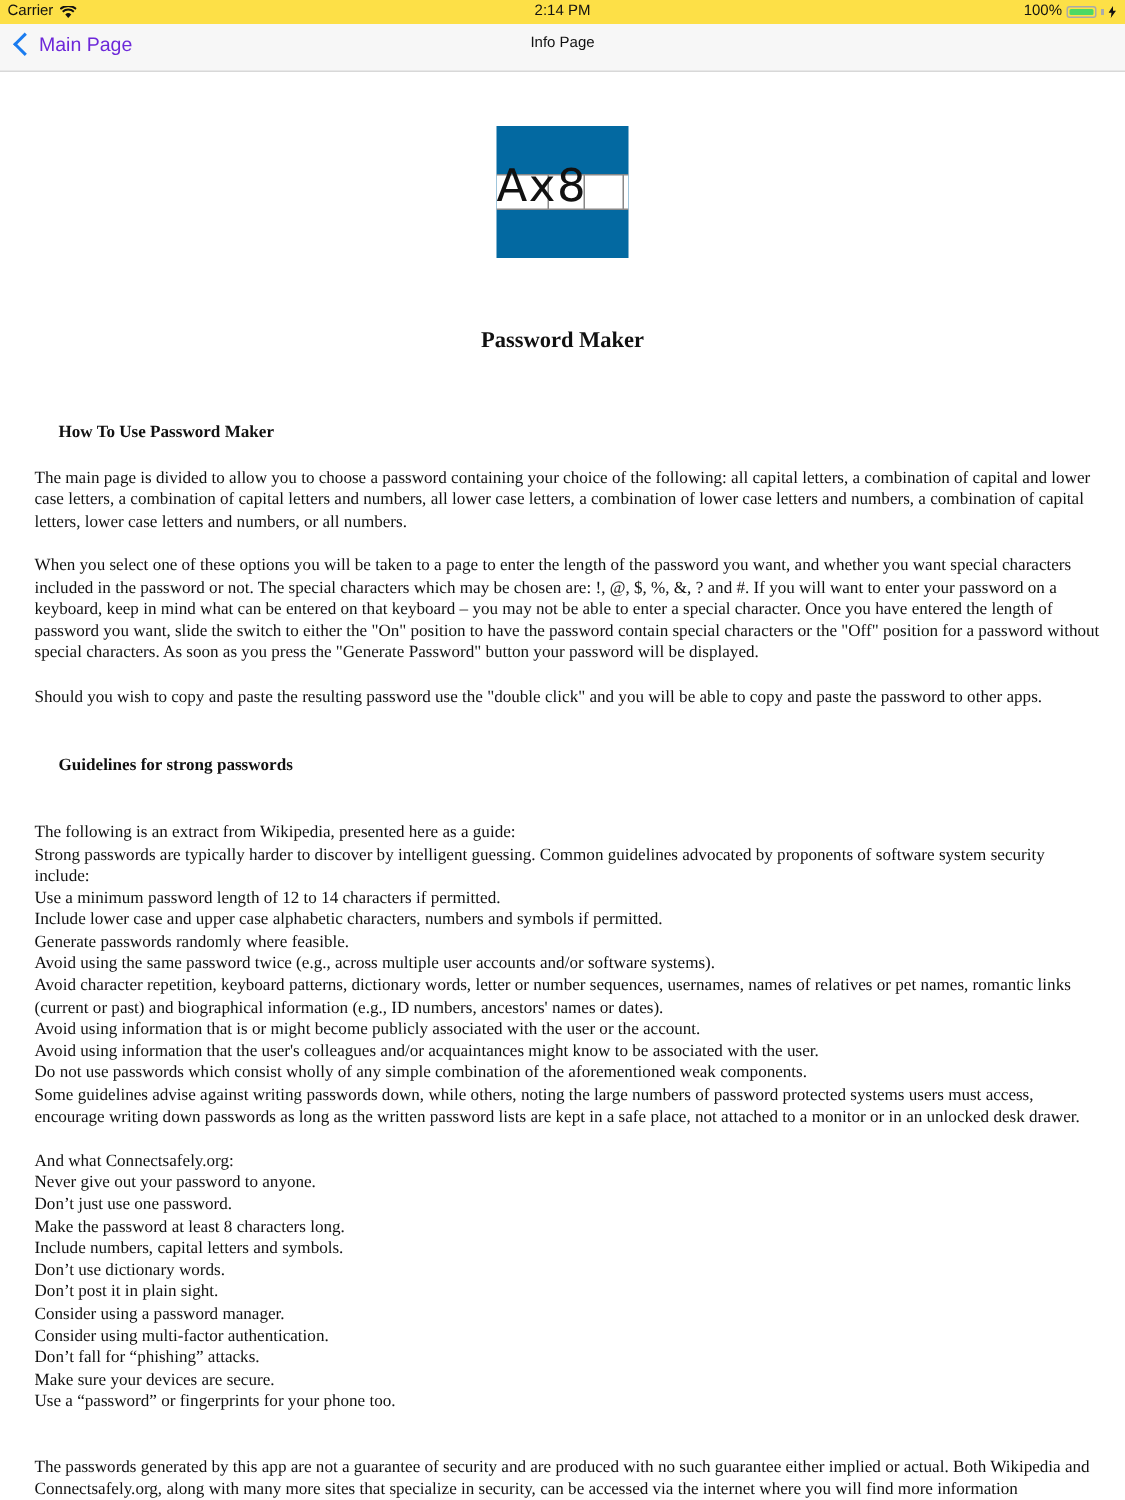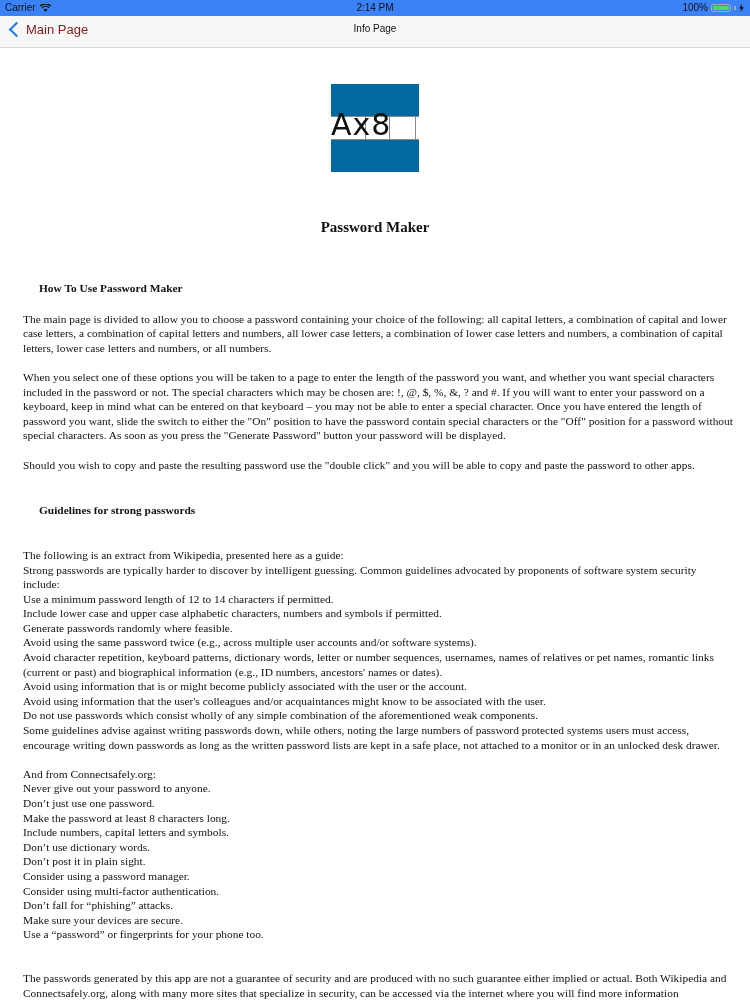--- a/index.html
+++ b/index.html
@@ -1,25 +1,25 @@
 <!DOCTYPE html>
 <html><head>
 <meta charset="utf-8">
 <style>
   html, body { margin:0; padding:0; }
   body { width:750px; height:1000px; overflow:hidden; background:#ffffff; position:relative; font-family:"Liberation Serif", serif; color:#111; }
-  .statusbar { position:absolute; top:0; left:0; width:750px; height:16px; background:#3b82f6; font-family:"Liberation Sans", sans-serif; font-size:10px; color:#111; }
+  .statusbar { position:absolute; top:0; left:0; width:750px; height:16px; background:#fde047; font-family:"Liberation Sans", sans-serif; font-size:10px; color:#111; }
   .statusbar .left { position:absolute; left:5px; top:2px; display:flex; align-items:center; gap:4px; }
   .statusbar .center { position:absolute; left:0; right:0; top:2px; text-align:center; }
   .statusbar .right { position:absolute; right:6px; top:2px; display:flex; align-items:center; gap:3px; }
   .battery { width:20px; height:8px; border:1px solid #aaa; border-radius:2px; position:relative; padding:1px; box-sizing:border-box; }
   .battery .fill { width:100%; height:100%; background:#4cd964; border-radius:1px; }
   .battery-tip { width:2px; height:4px; background:#aaa; }
   .navbar { position:absolute; top:16px; left:0; width:750px; height:31px; background:#f7f7f7; border-bottom:1px solid #d8d8d8; font-family:"Liberation Sans", sans-serif; }
-  .back { position:absolute; left:8px; top:6px; display:flex; align-items:center; color:#7f1d1d; font-size:13px; cursor:pointer; }
+  .back { position:absolute; left:8px; top:6px; display:flex; align-items:center; color:#6d28d9; font-size:13px; cursor:pointer; }
   .back .chev { width:9px; height:9px; border-left:2px solid #1a7cf0; border-bottom:2px solid #1a7cf0; transform:rotate(45deg); margin-right:4px; margin-left:3px; }
   .nav-title { position:absolute; left:0; right:0; top:7px; text-align:center; font-size:10px; color:#111; }
   .logo { position:absolute; left:331px; top:84px; width:88px; height:88px; background:#0369a1; overflow:hidden; }
   .logo .band { position:absolute; left:0; top:32px; width:88px; height:24px; background:#fff; border-top:1px solid #888; border-bottom:1px solid #888; box-sizing:border-box; }
   .logo .glyphs { position:absolute; left:0; top:26px; font-family:"DejaVu Sans", sans-serif; font-size:30px; color:#111; letter-spacing:1px; line-height:30px; white-space:nowrap; }
   .logo .cell { position:absolute; top:32px; height:24px; border-left:1px solid #888; }
   .app-title { position:absolute; top:219px; left:0; width:750px; text-align:center; font-weight:bold; font-size:15px; }
   .content { position:absolute; top:265px; left:23px; width:710px; font-size:11.4px; line-height:14.6px; }
   .content p { margin:0; }
   .content .gap { height:14.6px; }
@@ -83,21 +83,21 @@
   <p>Use a minimum password length of 12 to 14 characters if permitted.</p>
   <p>Include lower case and upper case alphabetic characters, numbers and symbols if permitted.</p>
   <p>Generate passwords randomly where feasible.</p>
   <p>Avoid using the same password twice (e.g., across multiple user accounts and/or software systems).</p>
   <p>Avoid character repetition, keyboard patterns, dictionary words, letter or number sequences, usernames, names of relatives or pet names, romantic links (current or past) and biographical information (e.g., ID numbers, ancestors' names or dates).</p>
   <p>Avoid using information that is or might become publicly associated with the user or the account.</p>
   <p>Avoid using information that the user's colleagues and/or acquaintances might know to be associated with the user.</p>
   <p>Do not use passwords which consist wholly of any simple combination of the aforementioned weak components.</p>
   <p>Some guidelines advise against writing passwords down, while others, noting the large numbers of password protected systems users must access, encourage writing down passwords as long as the written password lists are kept in a safe place, not attached to a monitor or in an unlocked desk drawer.</p>
   <div class="gap"></div>
-  <p>And from Connectsafely.org:</p>
+  <p>And what Connectsafely.org:</p>
   <p>Never give out your password to anyone.</p>
   <p>Don’t just use one password.</p>
   <p>Make the password at least 8 characters long.</p>
   <p>Include numbers, capital letters and symbols.</p>
   <p>Don’t use dictionary words.</p>
   <p>Don’t post it in plain sight.</p>
   <p>Consider using a password manager.</p>
   <p>Consider using multi-factor authentication.</p>
   <p>Don’t fall for “phishing” attacks.</p>
   <p>Make sure your devices are secure.</p>

